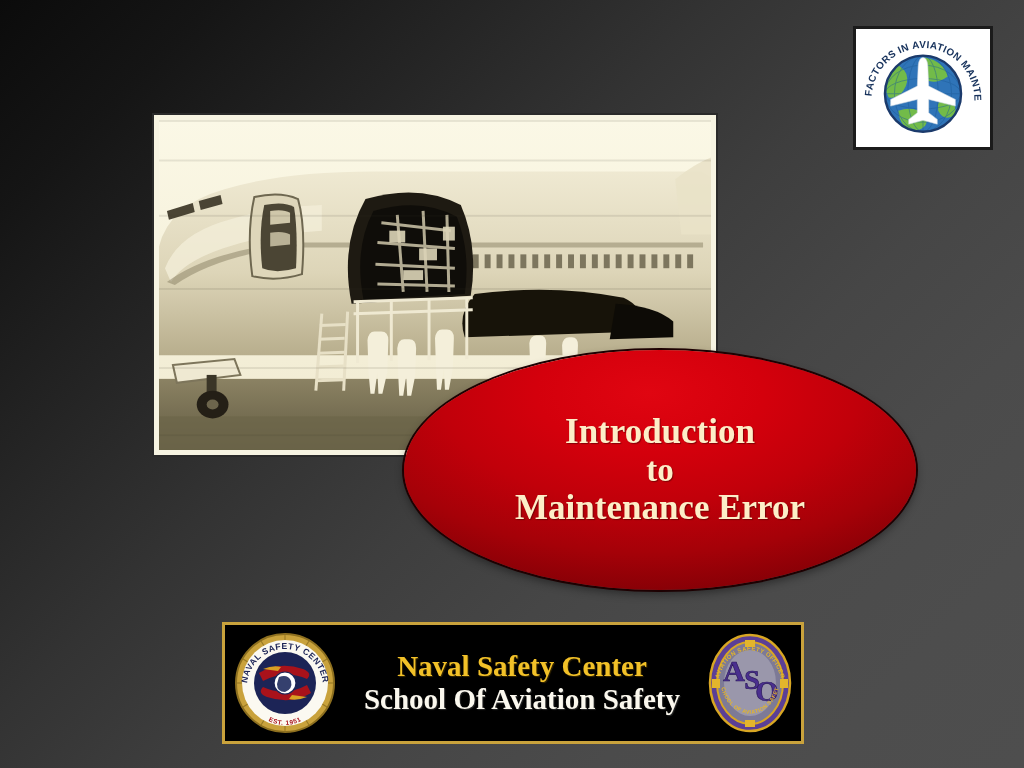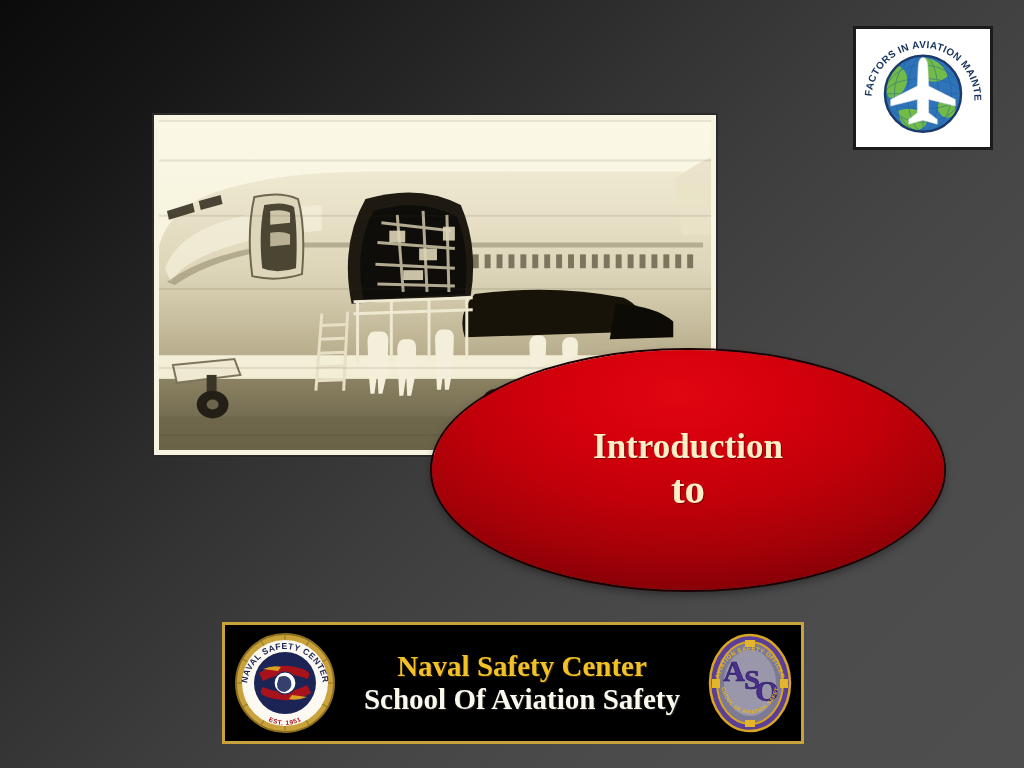--- a/index.html
+++ b/index.html
@@ -59,21 +59,21 @@
     width: 100%;
     height: 100%;
     overflow: hidden;
     background: #f4efd9;
   }
   #photo-inner svg { display: block; width: 100%; height: 100%; }
 
   
   #title-oval {
     position: absolute;
-    left: 432px;
+    left: 404px;
     top: 350px;
     width: 512px;
     height: 240px;
     border-radius: 50%;
     background:
       radial-gradient(ellipse 85% 95% at 48% 18%,
         #e00511 0%,
         #d4000c 26%,
         #c1000a 48%,
         #a50108 70%,
@@ -87,21 +87,21 @@
     text-align: center;
   }
   #title-oval .tline {
     color: #fdeec8;
     font-weight: bold;
     line-height: 1.12;
     text-shadow: 1px 1px 1px rgba(70,0,0,0.55);
     white-space: nowrap;
   }
   .tline.big   { font-size: 35px; }
-  .tline.small { font-size: 41px; }
+  .tline.small { font-size: 33px; }
 
   
   #bottom-banner {
     position: absolute;
     left: 222px;
     top: 622px;
     width: 582px;
     height: 122px;
     background: #000000;
     border: 3px solid #c9a23c;
@@ -307,20 +307,21 @@
           <rect x="0" y="250" width="556" height="2"></rect>
           <rect x="0" y="318" width="556" height="2"></rect>
         </g>
       </svg>
     </div>
   </div>
 
   <div id="title-oval">
     <div class="tline big">Introduction</div>
     <div class="tline small">to</div>
+    <div class="tline big">Maintenance Error</div>
   </div>
 
   <div id="bottom-banner">
 
     <div id="nsc-seal">
       <svg viewBox="0 0 104 104" xmlns="http://www.w3.org/2000/svg">
         <defs>
           <path id="nscArcTop" d="M 14,56 A 38,38 0 0 1 90,56"></path>
           <path id="nscArcBot" d="M 18,60 A 34,34 0 0 0 86,60"></path>
         </defs>

